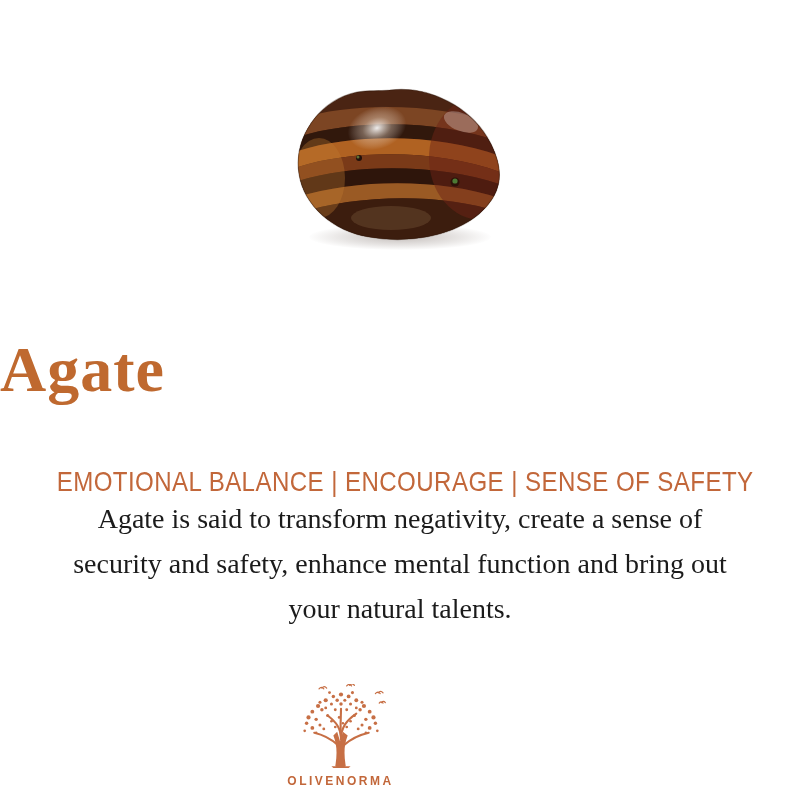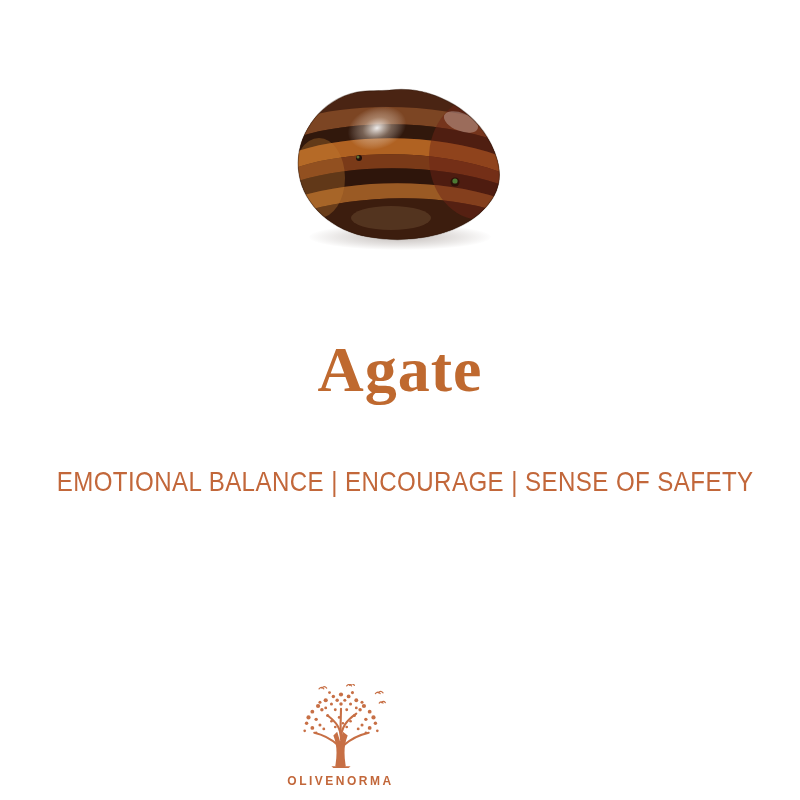--- a/index.html
+++ b/index.html
@@ -14,21 +14,21 @@
   .stone-wrap{position:absolute;left:295px;top:86px;width:212px;height:166px;}
   .stone-shadow{
     position:absolute;left:14px;top:138px;width:182px;height:26px;
     background:radial-gradient(ellipse at 50% 50%, rgba(60,40,30,0.30) 0%, rgba(60,40,30,0.12) 45%, rgba(0,0,0,0) 72%);
     border-radius:50%;
   }
   .stone-svg{position:absolute;left:0;top:0;}
 
   
   .title{
-    position:absolute;left:0;top:330px;width:800px;text-align:center;
+    position:absolute;left:0;top:330px;width:800px;text-align:left;
     font-family:"Liberation Serif","DejaVu Serif",serif;
     font-weight:700;font-size:64px;line-height:80px;color:#bf692f;
     letter-spacing:1px;
   }
 
   
   .tagline-row{position:absolute;left:0;top:466px;width:800px;text-align:center;}
   .tagline{
     display:inline-block;
     font-family:"Liberation Sans",sans-serif;
@@ -95,20 +95,21 @@
       <path d="M95,4 C135,-1 178,22 196,58 C210,86 207,108 184,128 C158,150 114,158 74,151 C38,145 9,120 4,88 C-2,52 24,14 62,6 C73,4 85,5 95,4 Z" fill="none" stroke="rgba(40,20,10,0.35)" stroke-width="1.2"></path>
     </svg>
   </div>
 
   <div class="title">Agate</div>
 
   <div class="tagline-row">
     <span class="tagline">EMOTIONAL BALANCE | ENCOURAGE | SENSE OF SAFETY</span>
   </div>
 
+  <div class="description">Agate is said to transform negativity, create a sense of security and safety, enhance mental function and bring out your natural talents.</div>
 
   <div class="brand">
     <svg class="brand-tree" width="96" height="86" viewBox="0 0 100 90">
       <g fill="#c76f45">
 
         <path d="M44,86 C46,74 46,64 42,54 L46,50 L49,60 L52,50 L57,54 C53,64 53,74 55,86 C51,88 48,88 44,86 Z"></path>
         <path d="M40,86 L60,86 L58,88 L42,88 Z"></path>
 
         <circle cx="50" cy="11" r="2.2"></circle>
           <circle cx="42" cy="13" r="1.8"></circle>

